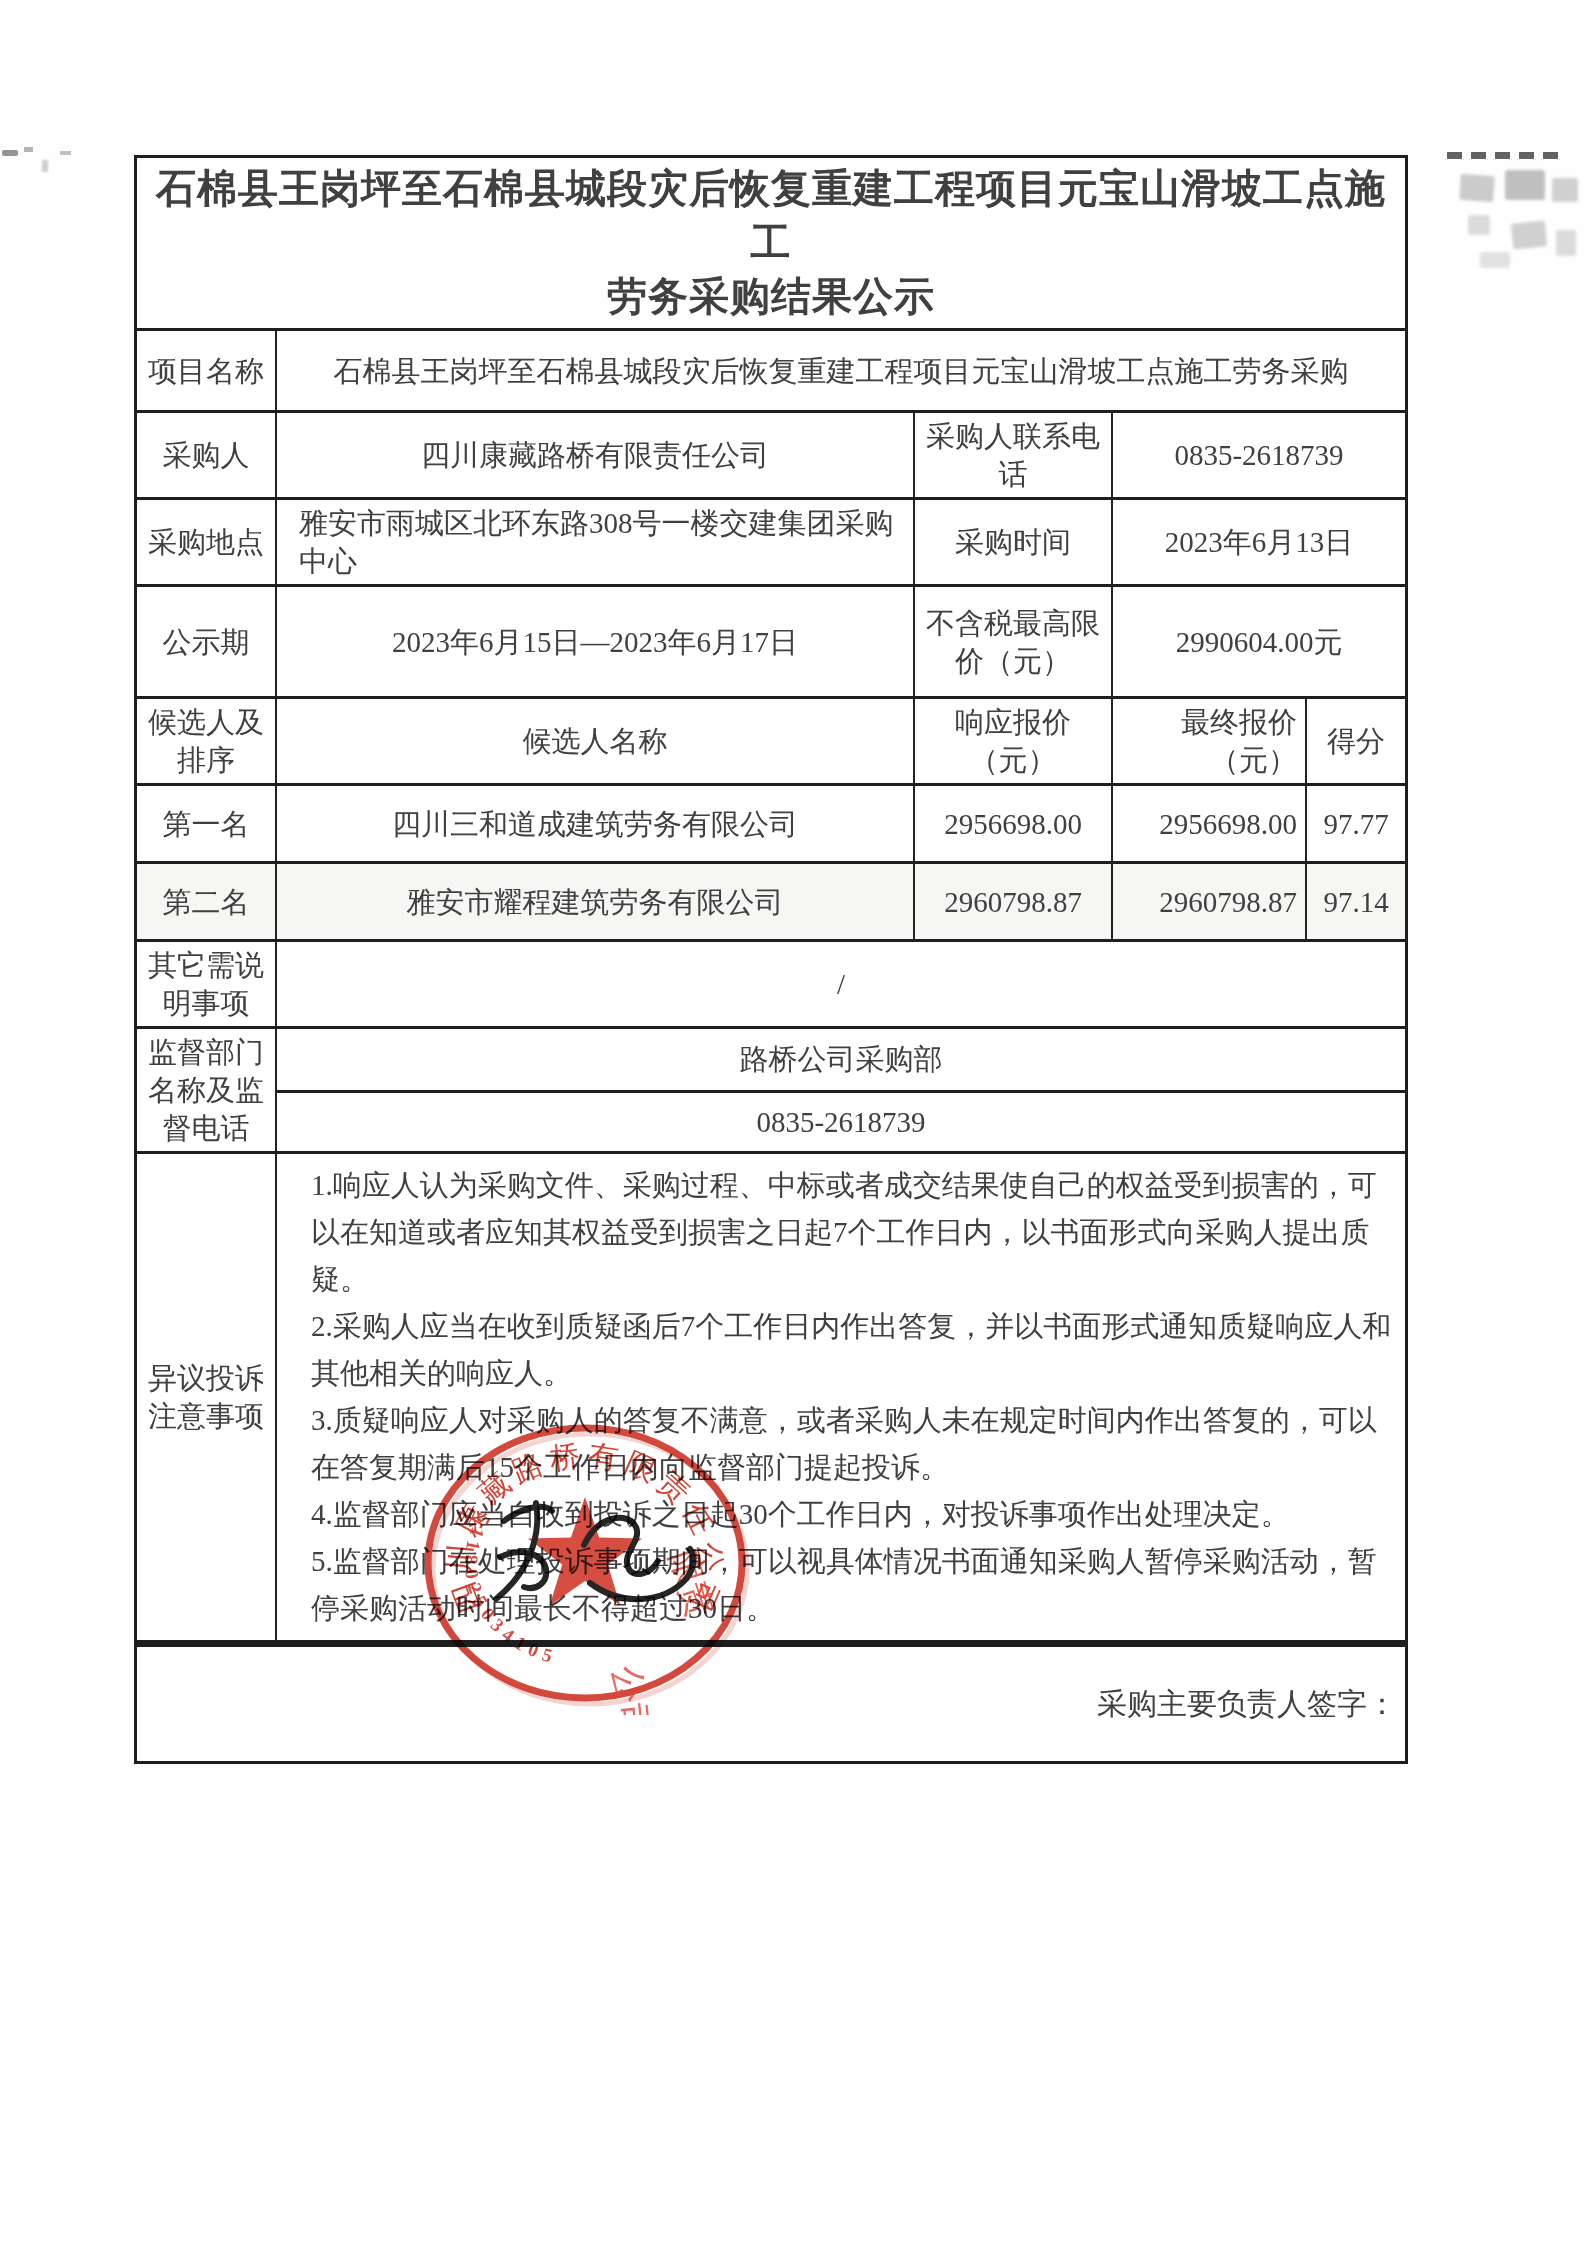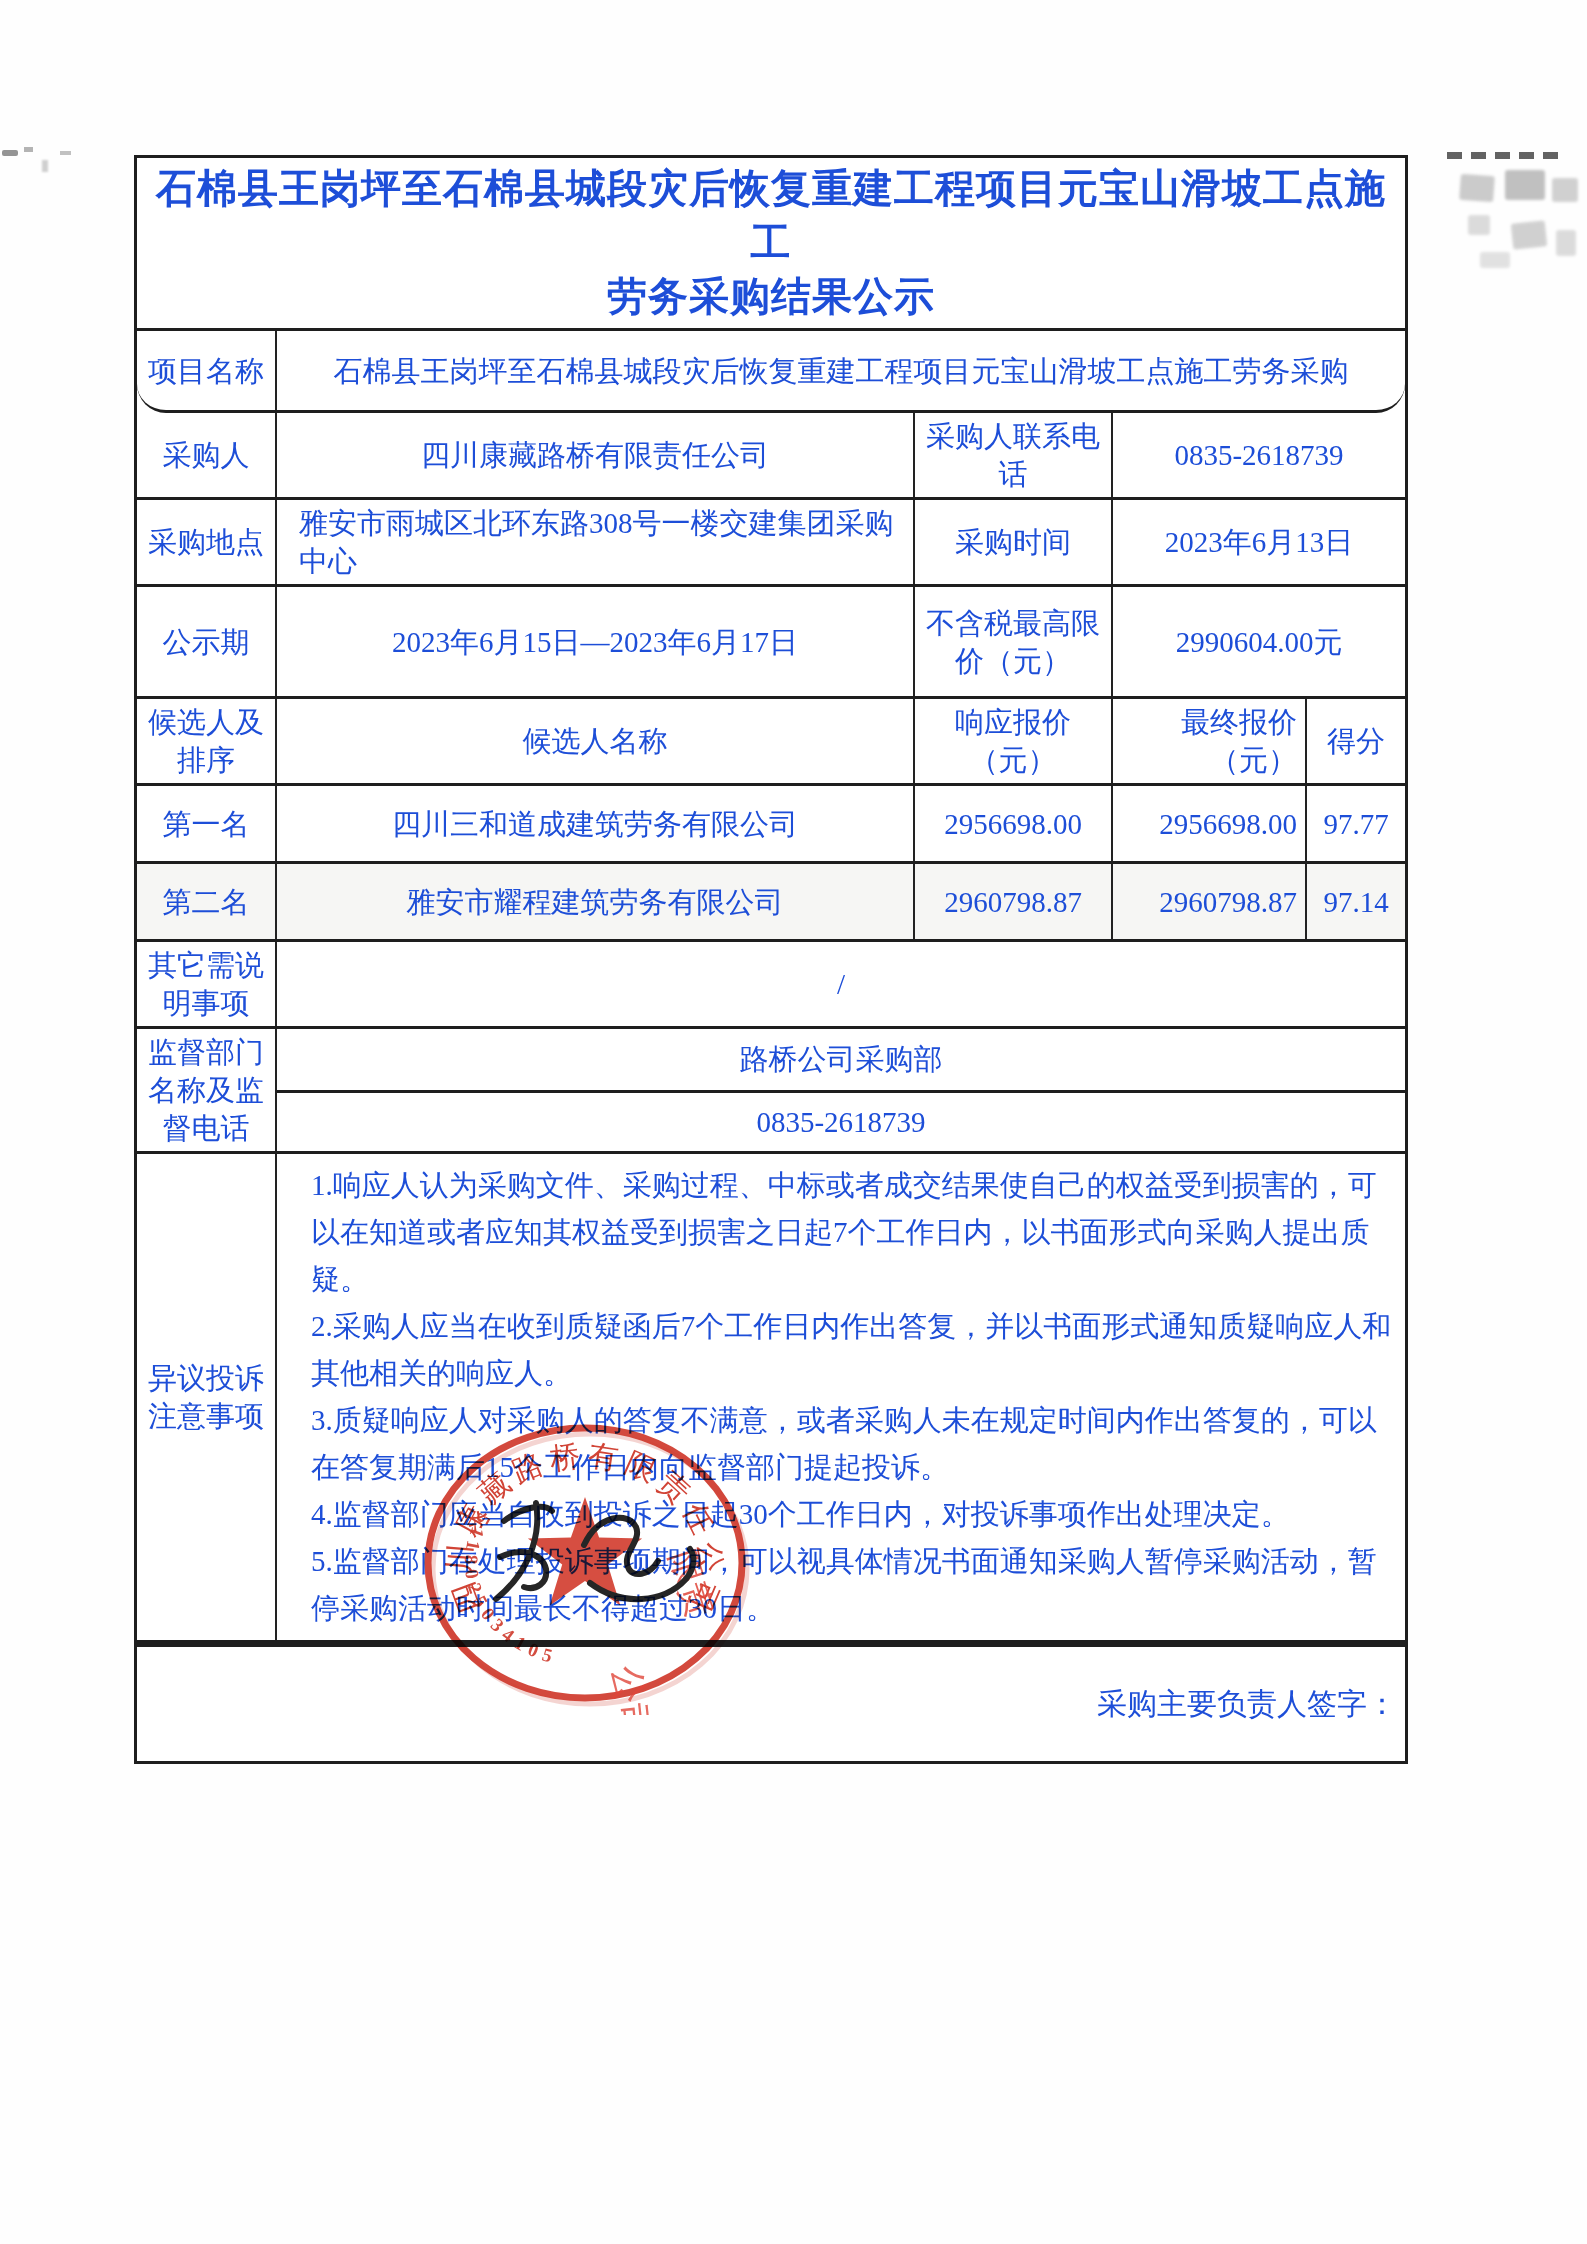--- a/index.html
+++ b/index.html
@@ -1,19 +1,19 @@
 <!DOCTYPE html>
 <html><head>
 <meta charset="utf-8">
 <style>
   * { margin:0; padding:0; box-sizing:border-box; }
   html,body { background:#ffffff; }
   .page {
     position:relative; width:1587px; height:2244px; background:#fefefe;
-    font-family:"Liberation Serif","DejaVu Serif",serif; color:#1d4ed8; overflow:hidden;
+    font-family:"Liberation Serif","DejaVu Serif",serif; color:#404040; overflow:hidden;
   }
 
   
   .artifact { position:absolute; pointer-events:none; }
   .a-dash1 { left:2px;  top:150px; width:16px; height:6px; background:#5a5a5a; opacity:.65; border-radius:2px; }
   .a-dash2 { left:24px; top:147px; width:9px;  height:5px; background:#6a6a6a; opacity:.5; }
   .a-dash3 { left:42px; top:160px; width:6px;  height:12px; background:#8a8a8a; opacity:.4; filter:blur(1px); }
   .a-dash4 { left:60px; top:151px; width:11px; height:4px; background:#777; opacity:.45; }
   .a-trline { left:1447px; top:152px; width:120px; height:7px; opacity:.8;
     background:repeating-linear-gradient(90deg,#3c3c3c 0 15px,transparent 15px 24px); }
@@ -42,21 +42,21 @@
   }
   .cell:last-child { border-right:none; }
   .c1 { width:140px; }
   .c2 { width:638px; }
   .c3 { width:198px; }
   .c4 { width:194px;align-items:flex-end; }
   .c5 { flex:1; }
   .cfill { flex:1; }
 
   .h-title     { min-height:110px; }
-  .h-project   { min-height:82px;border-radius:29px; }
+  .h-project   { min-height:82px; }
   .h-purchaser { min-height:74px; }
   .h-location  { min-height:86px; }
   .h-publicity { min-height:112px; }
   .h-chead     { min-height:84px; }
   .h-cand      { min-height:78px; }
   .h-other     { min-height:80px; }
   .h-obj       { min-height:426px; }
   .h-sign      { min-height:118px; border-top:4px solid #1e1e1e; }
 
   .title-cell {

